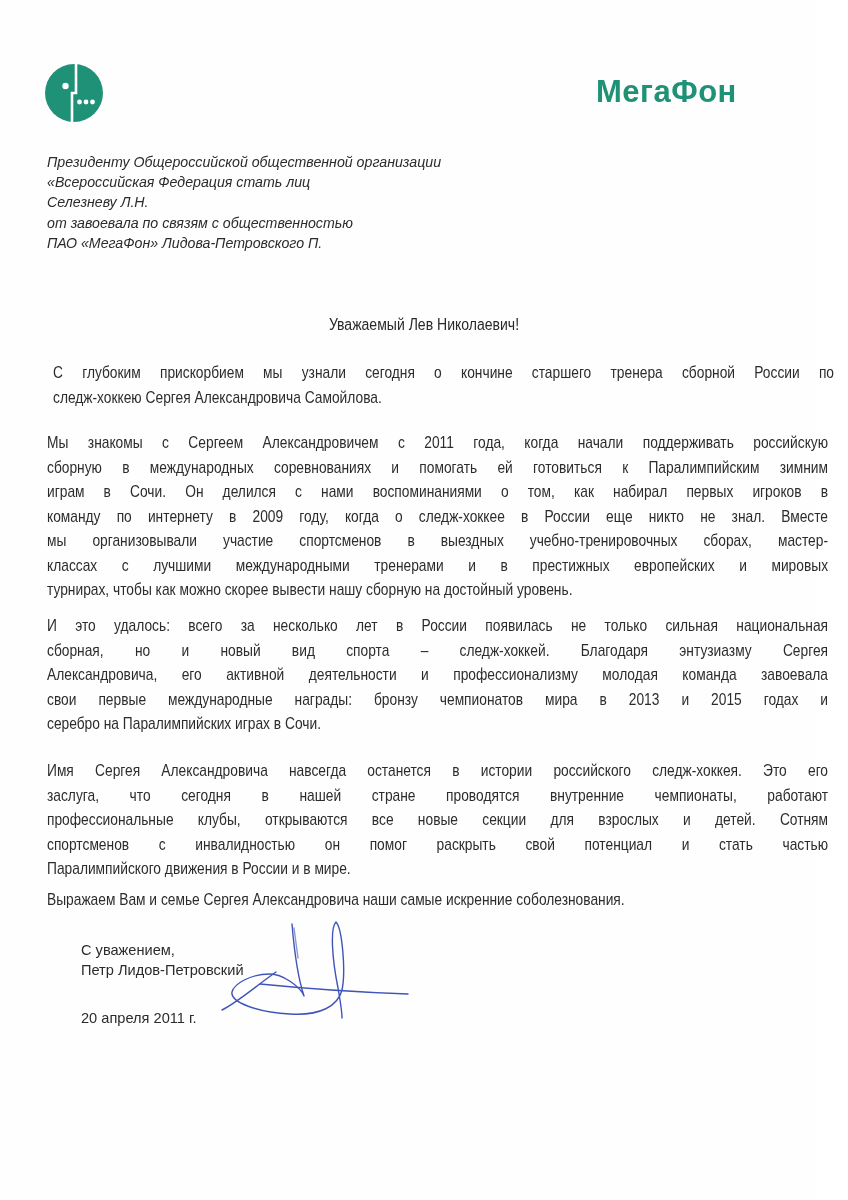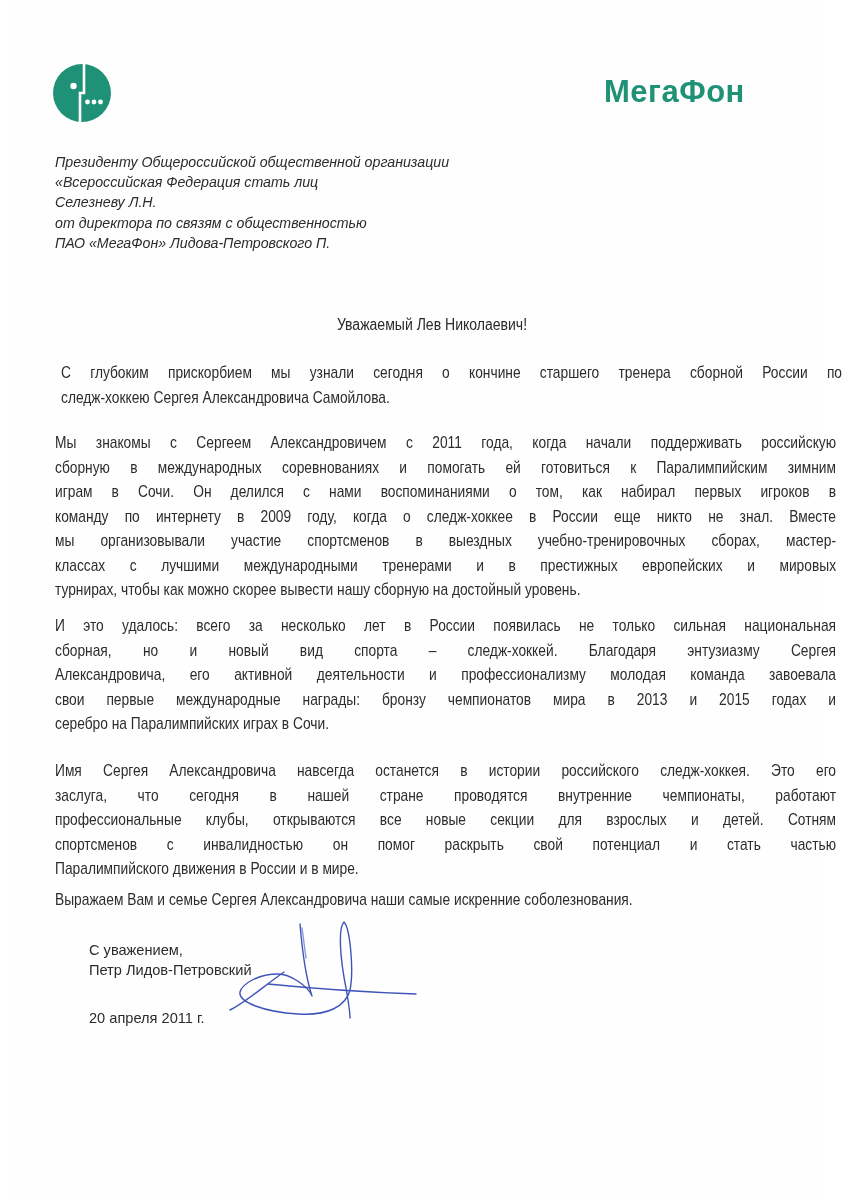--- a/index.html
+++ b/index.html
@@ -10,21 +10,21 @@
     body {
       width: 848px;
       height: 1200px;
       position: relative;
       overflow: hidden;
       font-family: "Liberation Sans", sans-serif;
       color: #2a2a2a;
     }
     .page {
       position: absolute;
-      left: 8px; top: 0;
+      left: 0; top: 0;
       width: 816px; height: 1200px;
       background: #fefefe;
     }
     .logo-circle {
       position: absolute;
       left: 45px; top: 64px;
       width: 58px; height: 58px;
     }
     .brand-word {
       position: absolute;
@@ -114,21 +114,21 @@
     <circle cx="41" cy="38" r="2.4" fill="#ffffff"></circle>
     <circle cx="47.5" cy="38" r="2.4" fill="#ffffff"></circle>
   </svg>
 
   <div class="brand-word">МегаФон</div>
 
   <div class="addressee">
     <div>Президенту Общероссийской общественной организации</div>
     <div>«Всероссийская Федерация стать лиц</div>
     <div>Селезневу Л.Н.</div>
-    <div>от директора по связям с общественностью</div>
+    <div>от завоевала по связям с общественностью</div>
     <div>ПАО «МегаФон» Лидова-Петровского П.</div>
   </div>
 
   <div class="salutation">Уважаемый Лев Николаевич!</div>
 
   <div class="body-text p1">
     <div class="condensed">
       <span class="line">С глубоким прискорбием мы узнали сегодня о кончине старшего тренера сборной России по</span>
       <span class="line last">следж-хоккею Сергея Александровича Самойлова.</span>
     </div>

